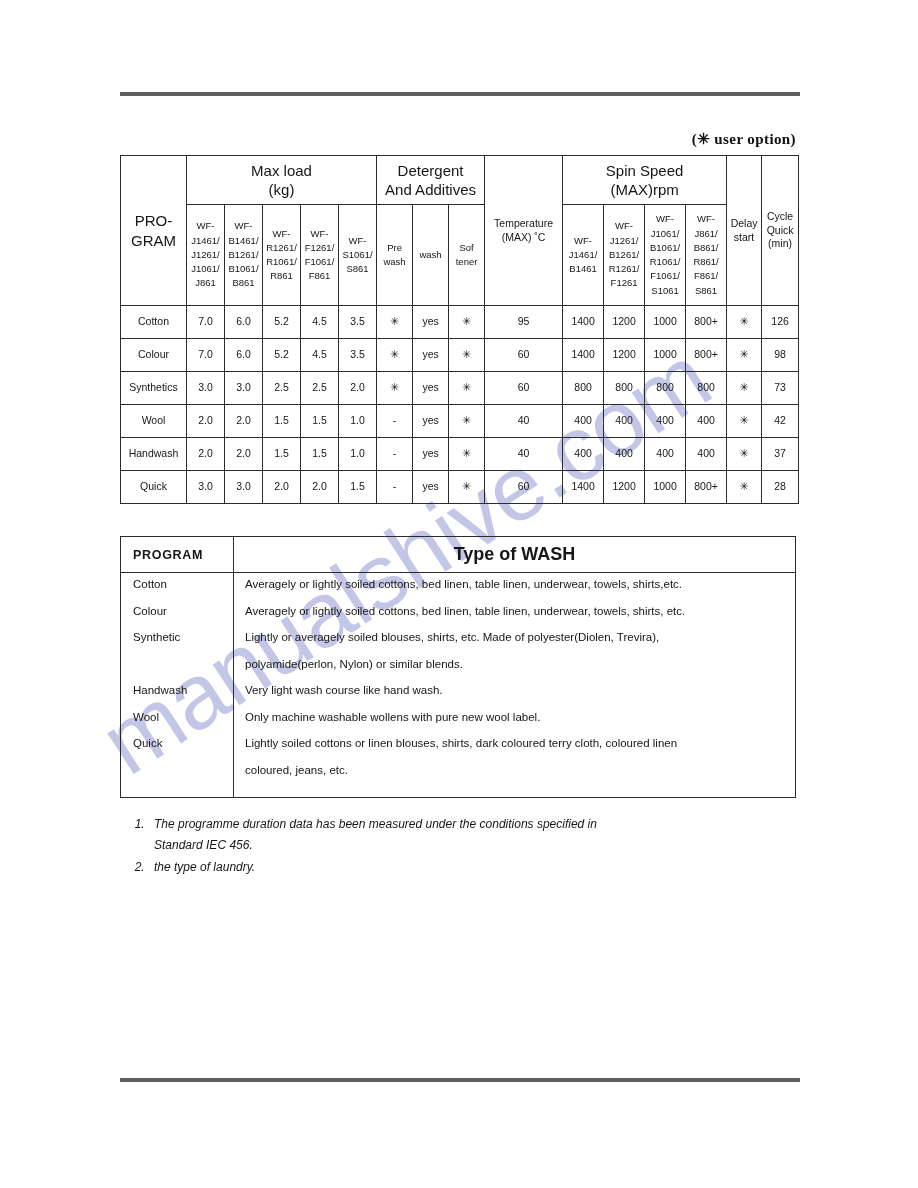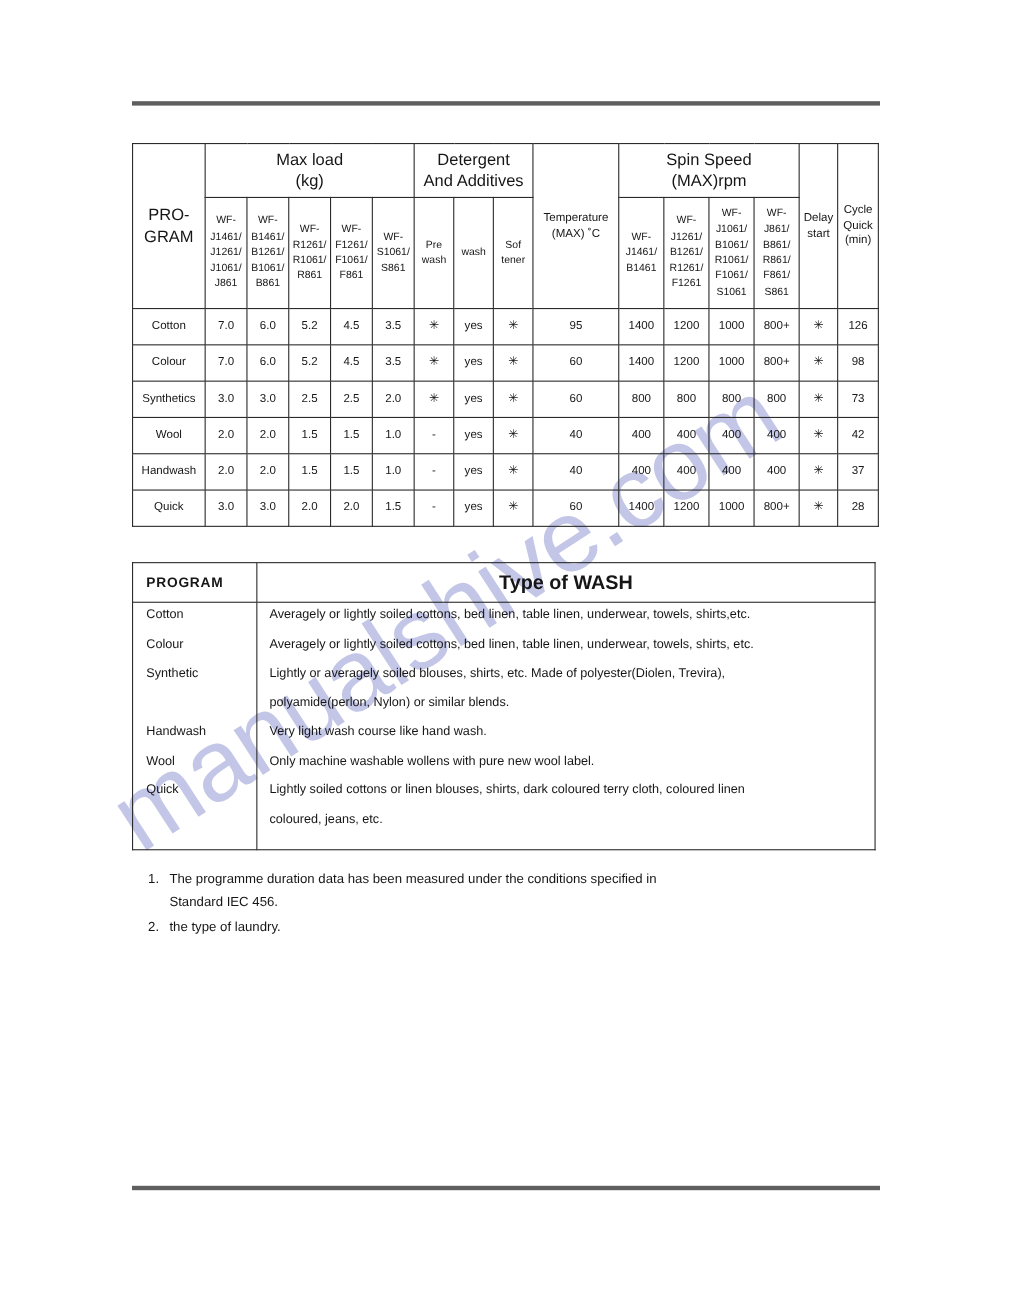--- a/index.html
+++ b/index.html
@@ -163,40 +163,42 @@
   .prog-list div.sp { height: 26.5px; }
   .desc-list div { height: 26.5px; }
 
   
   ol.notes {
     margin: 16px 0 0 0;
     padding: 0 0 0 28px;
     list-style: decimal;
     font-size: 12px;
     color: #161616;
+    font-style: italic;
   }
   ol.notes li {
     margin-bottom: 2px;
     padding-left: 6px;
     line-height: 1.72;
   }
   ol.notes li span { display: block; }
 </style>
 </head>
 <body>
 
 <div id="watermark">
   <div class="wm-text">manualshive.com</div>
 </div>
 
 <div class="page-rule" id="rule-top"></div>
 <div class="page-rule" id="rule-bottom"></div>
 
 <div id="content">
 
+  <div class="user-option-note">(✳ user option)</div>
 
   <table class="spec">
     <colgroup>
       <col style="width:66px">
       <col style="width:38px">
         <col style="width:38px">
         <col style="width:38px">
         <col style="width:38px">
         <col style="width:38px">
       <col style="width:36px">

